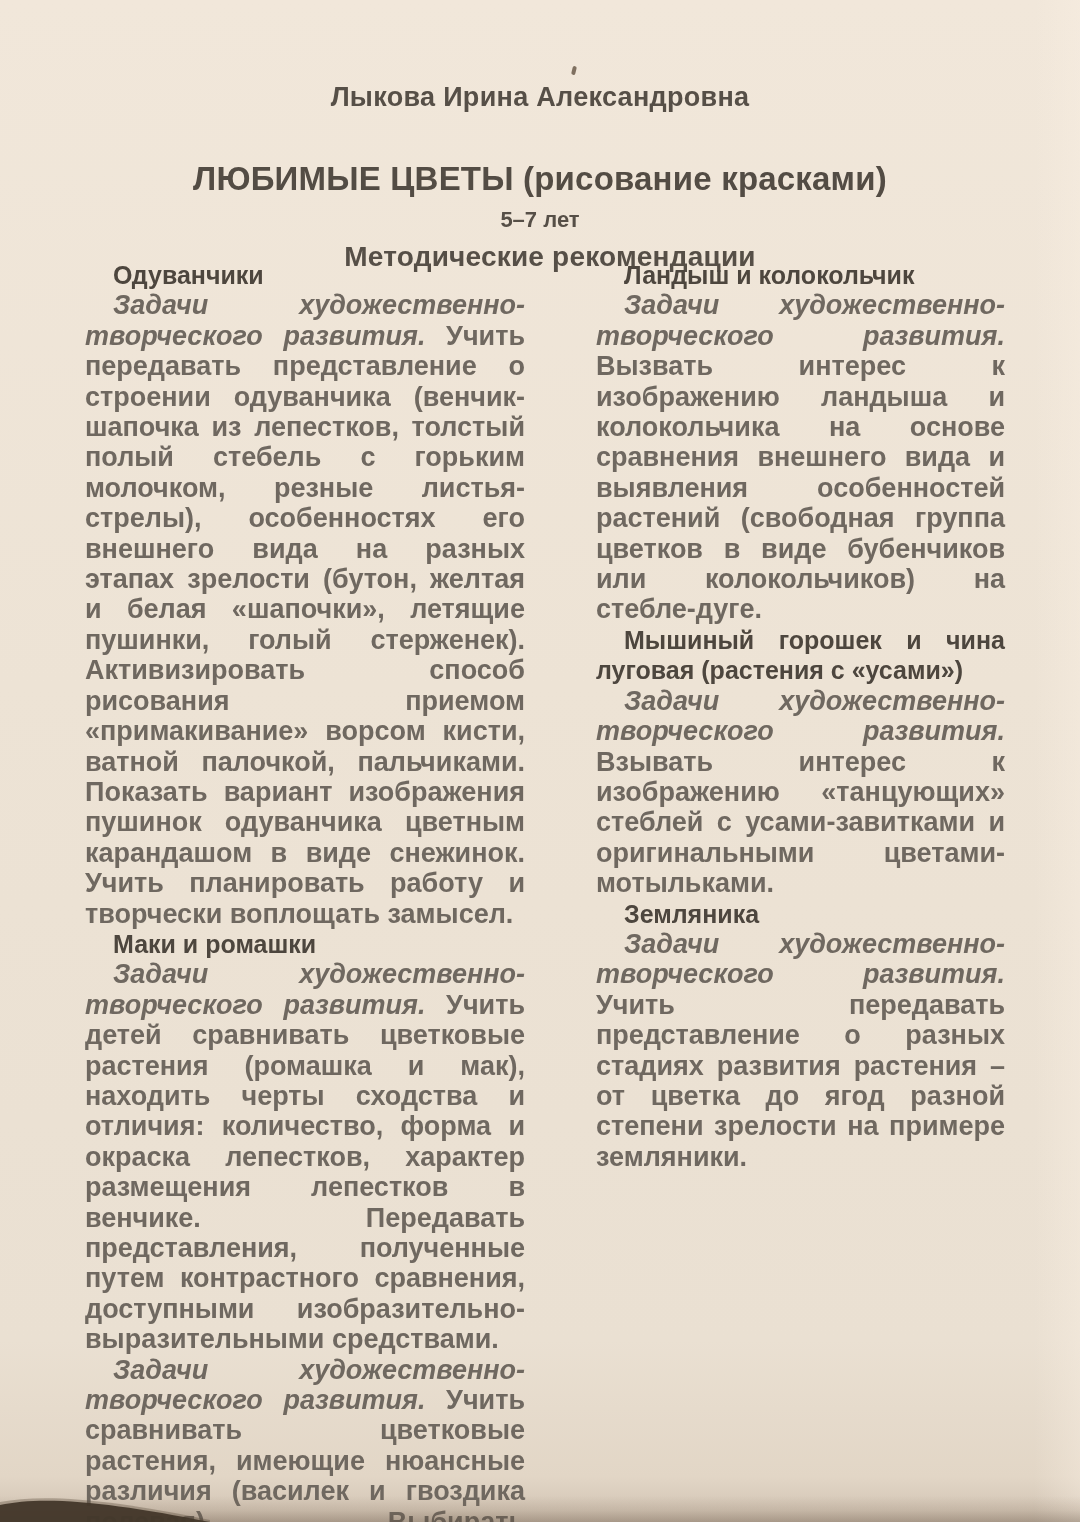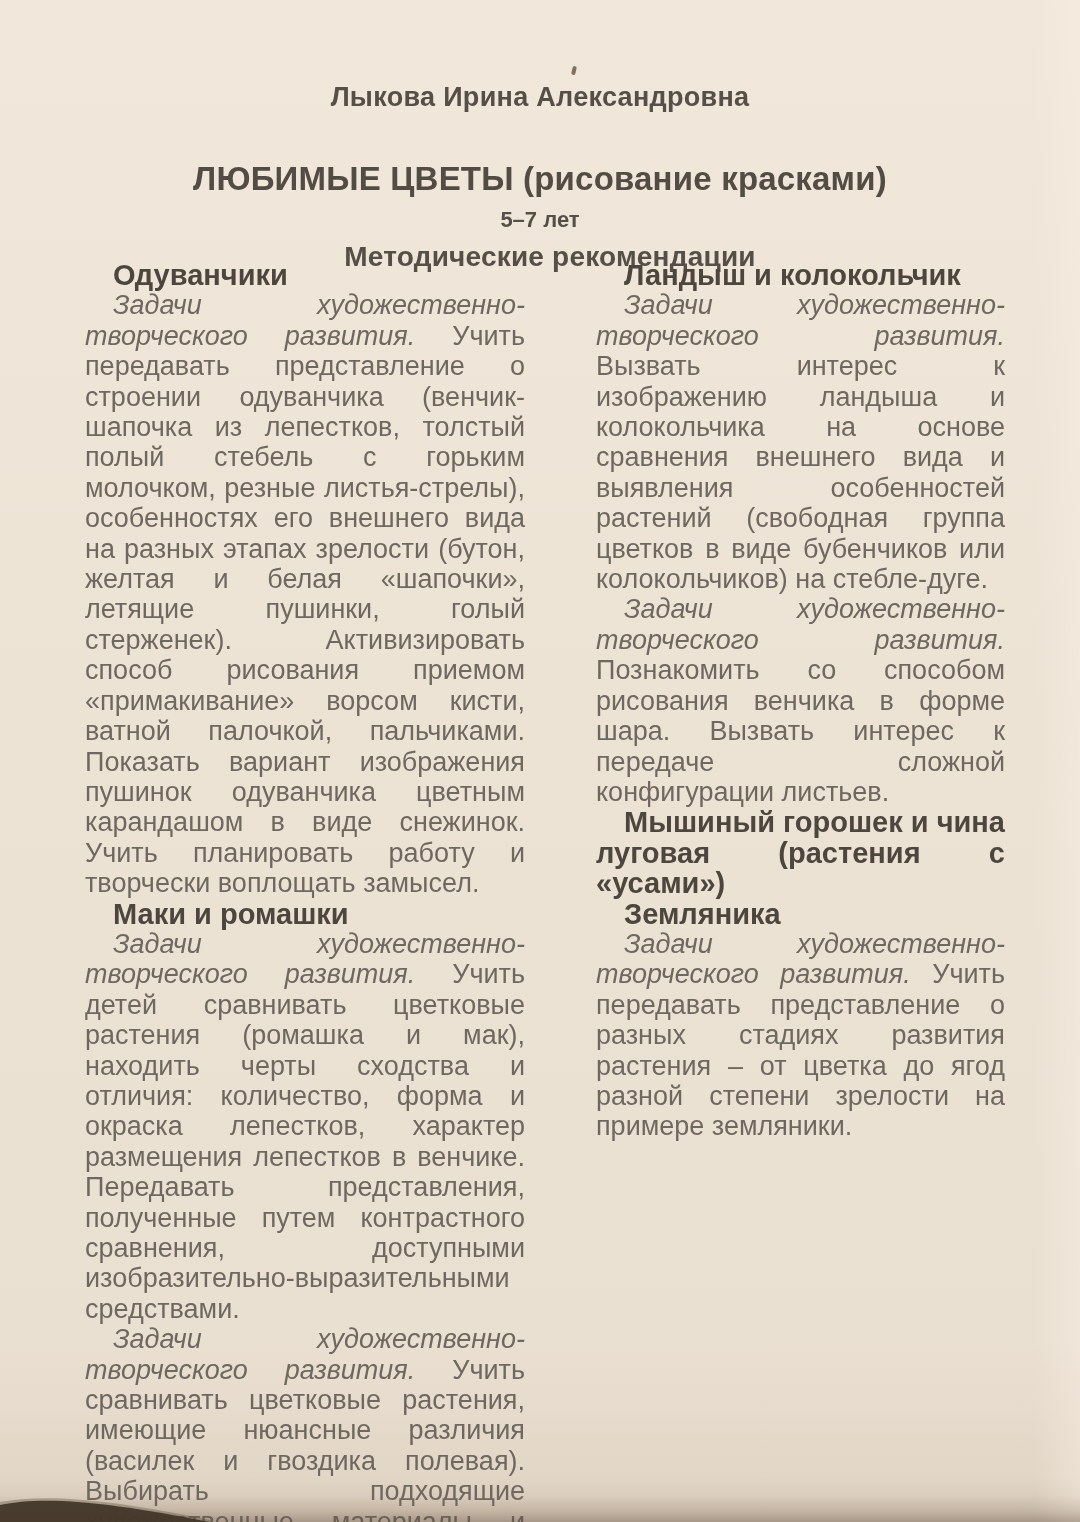--- a/index.html
+++ b/index.html
@@ -25,24 +25,24 @@
   .hdr .age{font-size:22px;font-weight:bold;margin-bottom:8px;}
   .hdr .subtitle{font-size:28px;font-weight:bold;letter-spacing:.2px;margin-left:20px;}
   .col{
     position:absolute;top:260px;
     font-size:27px;line-height:30.4px;color:#6f6860;
     text-align:justify;
   }
   .col-left{left:85px;width:440px;}
   .col-right{left:596px;width:409px;}
   .sec-h{
-    margin:0;font-size:29px;line-height:30.4px;font-weight:bold;color:#4d463e;
+    margin:0;font-size:25px;line-height:30.4px;font-weight:bold;color:#4d463e;
     text-indent:28px;text-align:justify;
   }
-  .para{margin:0;text-indent:28px;}
+  .para{margin:0;text-indent:28px;font-weight:bold;}
   .lead{font-style:italic;}
   .bottom-shade{
     position:absolute;left:0;right:0;bottom:0;height:26px;
     background:linear-gradient(180deg, rgba(122,100,79,0) 0%, rgba(122,100,79,0.16) 55%, rgba(84,66,50,0.32) 100%);
   }
   .curl{position:absolute;left:0;bottom:0;}
 </style>
 </head>
 <body>
 
@@ -70,24 +70,24 @@
       <p class="para"><span class="lead">Задачи художественно-творческого развития.</span> <span>Учить сравнивать цветковые растения, имеющие нюансные различия (василек и гвоздика полевая). Выбирать подходящие художественные материалы и технику для изображения ажурных лепестков.</span></p>
     </section>
   </div>
 
   <div class="col col-right">
     <section>
       <h3 class="sec-h">Ландыш и колокольчик</h3>
       <p class="para"><span class="lead">Задачи художественно-творческого развития.</span> <span>Вызвать интерес к изображению ландыша и колокольчика на основе сравнения внешнего вида и выявления особенностей растений (свободная группа цветков в виде бубенчиков или колокольчиков) на стебле-дуге.</span></p>
     </section>
     <section>
-      <p class="para"><span class="lead">Задачи художественно-творческого развития.</span> <span>Познакомить со способом рисования венчика в форме шара. Вызвать интерес к передаче сложной конфигурации листьев.</span></p>
     </section>
     <section>
       <h3 class="sec-h">Мышиный горошек и чина луговая (растения с «усами»)</h3>
+      <p class="para"><span class="lead">Задачи художественно-творческого развития.</span> <span>Взывать интерес к изображению «танцующих» стеблей с усами-завитками и оригинальными цветами-мотыльками.</span></p>
     </section>
     <section>
       <h3 class="sec-h">Земляника</h3>
       <p class="para"><span class="lead">Задачи художественно-творческого развития.</span> <span>Учить передавать представление о разных стадиях развития растения – от цветка до ягод разной степени зрелости на примере земляники.</span></p>
     </section>
 
   </div>
 
   <div class="bottom-shade"></div>
   <svg class="curl" width="210" height="30" viewBox="0 0 210 30">

